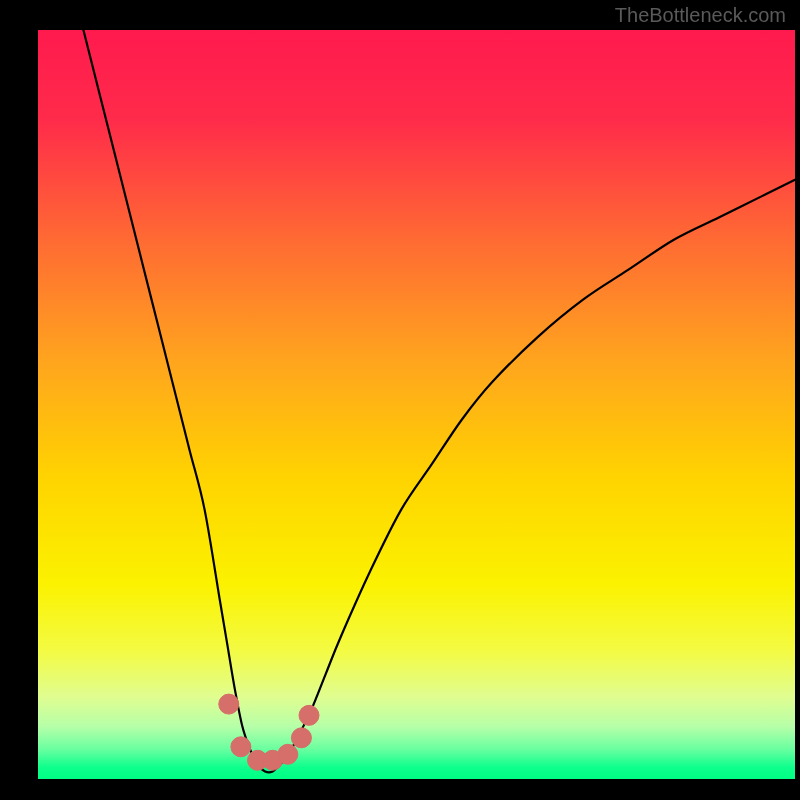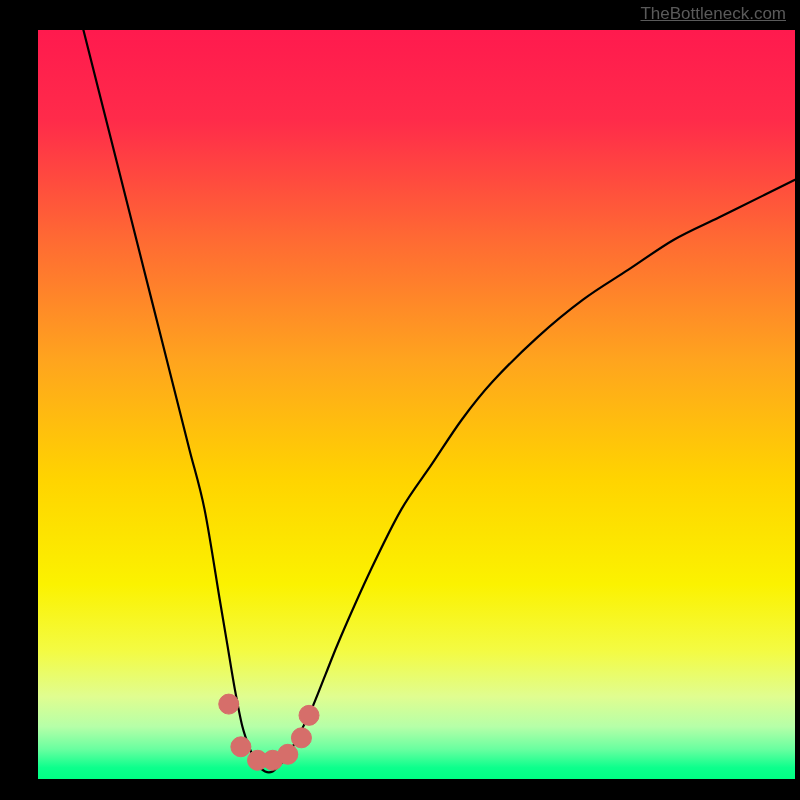--- a/index.html
+++ b/index.html
@@ -14,26 +14,25 @@
   .frame {
     position: relative;
     width: 800px;
     height: 800px;
     background: #000000;
   }
   .watermark {
     position: absolute;
     top: 4px;
     right: 14px;
-    font-size: 17px;
+    font-size: 20px;
     font-weight: 400;
     color: #5a5a5a;
     letter-spacing: 0px;
     z-index: 10;
-    text-decoration: underline;
   }
   svg.plot {
     position: absolute;
     top: 0;
     left: 0;
   }
 </style>
 </head>
 <body>
 

